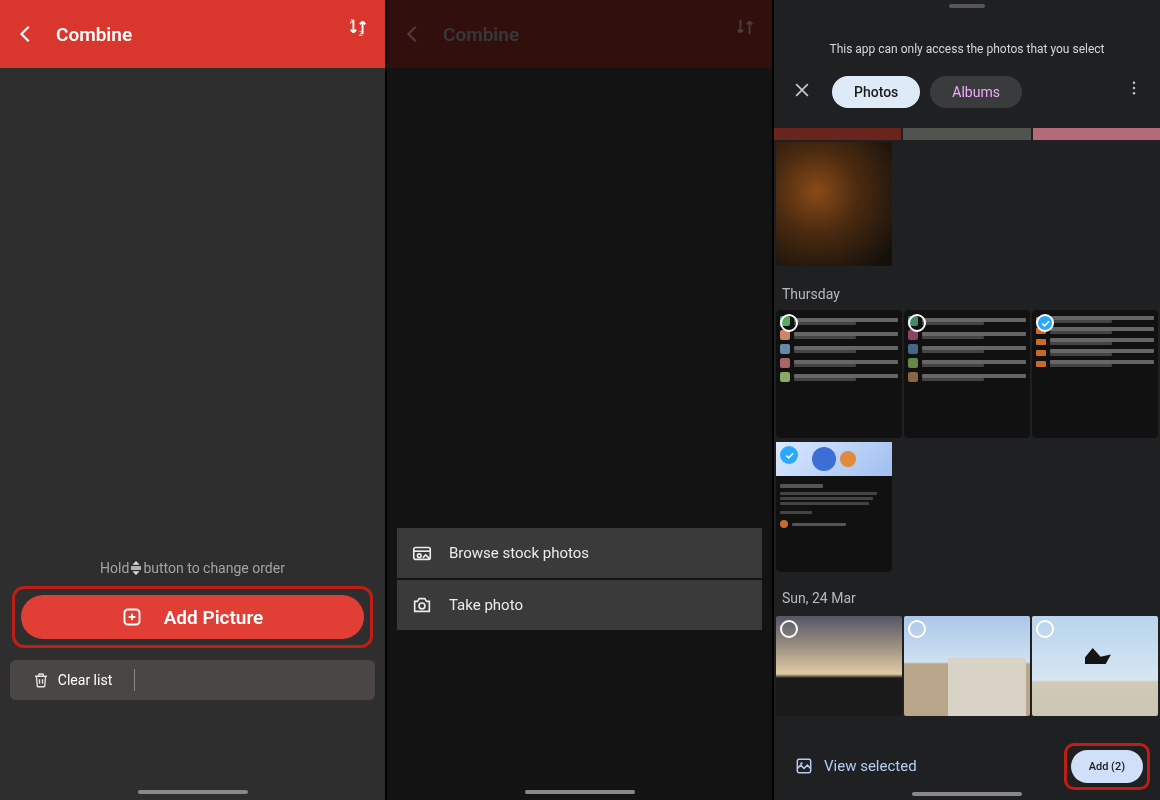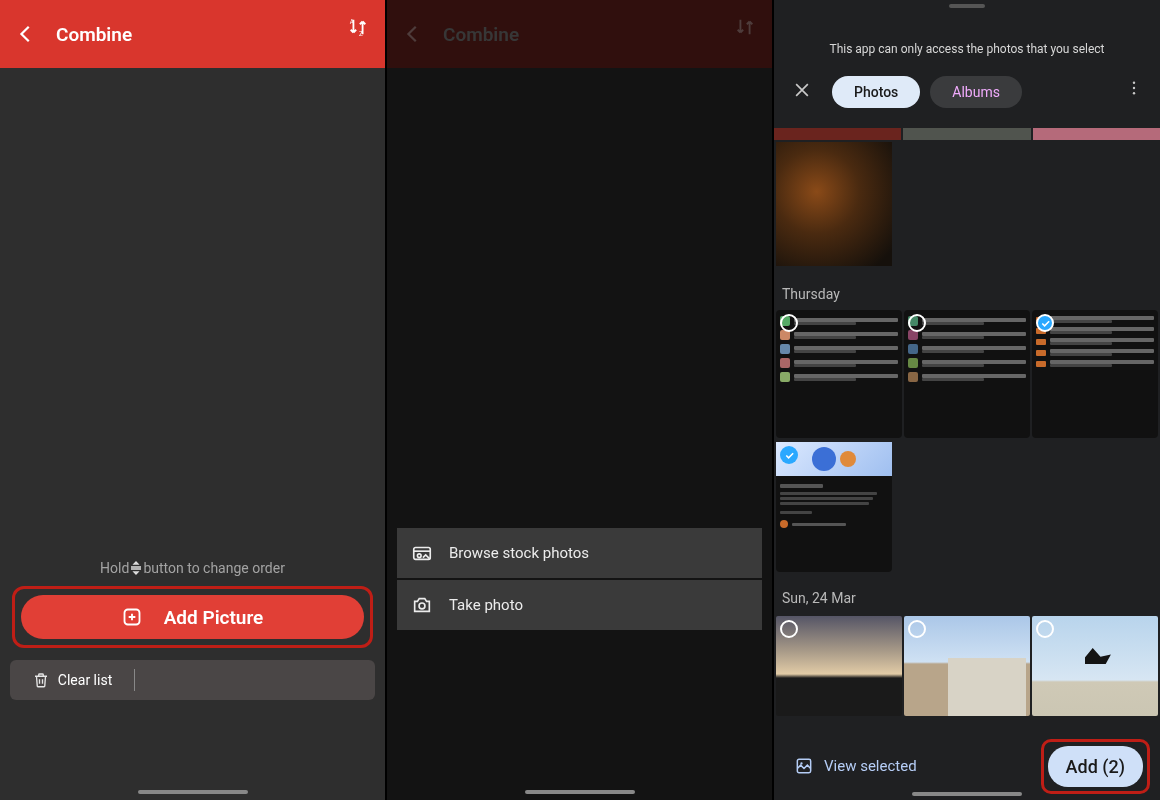--- a/index.html
+++ b/index.html
@@ -84,21 +84,21 @@
   .ph .sel { position:absolute; top:4px; left:4px; width:18px; height:18px; border:2px solid #fff; border-radius:50%; z-index:2; }
   .sky1 { background: linear-gradient(180deg,#556 0%,#a89a88 35%,#e1cba6 58%,#1a1a1a 62%,#1a1a1a 100%); }
   .sky2 { background: linear-gradient(180deg,#abc7e8 0%,#cfe1f3 46%,#b8a58a 48%,#b8a58a 100%); }
   .sky2::after { content:""; position:absolute; right:4px; top:42%; bottom:0; width:62%; background:#d8d3c6; }
   .sky3 { background: linear-gradient(180deg,#b8d4ec 0%,#d7e6f3 64%,#cfc9b6 66%,#cbc6b3 100%); }
   .sky3::after { content:""; position:absolute; left:42%; top:32%; width:26px; height:16px; background:#141414; clip-path: polygon(0 60%, 30% 0, 60% 55%, 100% 40%, 80% 100%, 0 100%); }
 
   .p3-footer { position:absolute; left:0; right:0; bottom:0; height:68px; background:#1f2022; display:flex; align-items:center; padding:0 10px; }
   .viewsel { display:flex; align-items:center; gap:10px; color:#b5cdf6; font-size:15px; padding:6px 10px; }
   .addbtn-wrap { margin-left:auto; border:3px solid #bf1e16; border-radius:10px; padding:4px; }
-  .addbtn { background:#cfe0f8; color:#1a1a1a; font-size:18px; font-weight:500; border-radius:20px; padding:10px 18px; }
+  .addbtn { background:#cfe0f8; color:#1a1a1a; font-size:11px; font-weight:500; border-radius:20px; padding:10px 18px; }
   .p3-home { position:absolute; bottom:4px; left:50%; transform:translateX(-50%); width:110px; height:4px; background:#888; border-radius:2px; }
 </style>
 </head>
 <body>
 
 <div class="stage">
 
   <div class="panel p1">
     <div class="p1-bg">
       <div class="hdr red">

